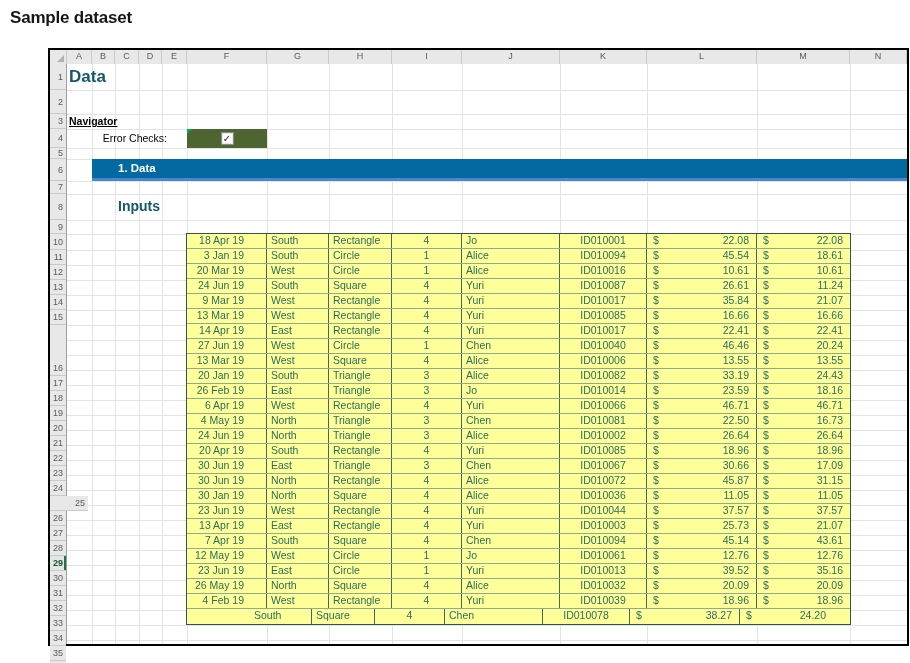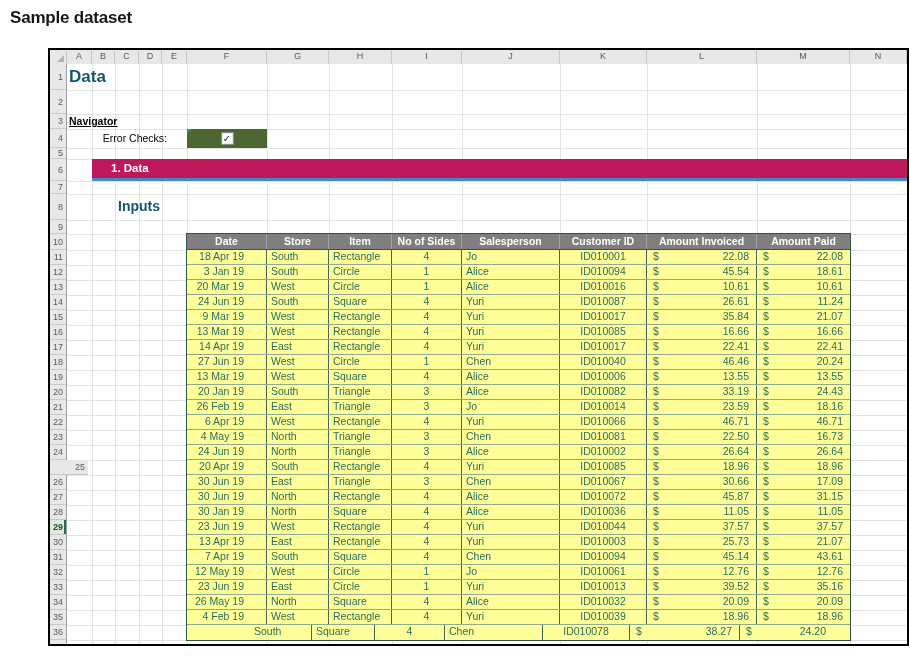--- a/index.html
+++ b/index.html
@@ -42,23 +42,23 @@
               color:#000; text-decoration:underline; }
   .t-errlbl { left:0; top:65px; width:100px; height:19px; line-height:18px; font-size:10.5px;
               color:#000; text-align:right; }
   .err-cell { left:120px; top:65px; width:80px; height:19px; background:#4d6530;
               display:flex; align-items:center; justify-content:center; }
   .err-tri  { position:absolute; left:0; top:0; width:0; height:0;
               border-top:5px solid #00b050; border-right:5px solid transparent; }
   .cbx      { width:13px; height:13px; background:#fff; border:1px solid #8a8a8a;
               box-shadow:0 0 0 1px #e8e8e8 inset; font-size:10px; line-height:11px;
               text-align:center; color:#1a1a1a; }
-  .banner   { left:25px; top:95px; width:815px; height:22px; background:#be185d;
+  .banner   { left:25px; top:95px; width:815px; height:22px; background:#0369a1;
               border-bottom:3px solid #4a86c8; color:#fff; font-size:11.5px; font-weight:bold;
-              line-height:19px; padding-left:19px; }
+              line-height:19px; padding-left:26px; }
   .t-inputs { left:51px; top:130px; height:26px; line-height:25px; font-size:14px;
               font-weight:bold; color:#16586a; }
 
   
   .dtable { position:absolute; left:119px; top:169px; width:665px; z-index:2;
             border:1px solid #30564a; }
   .dt-head { display:flex; height:16px; background:#7f7f7f; border-bottom:1px solid #30564a; }
   .dt-hcell { height:15px; color:#fff; font-size:10.5px; font-weight:bold; text-align:center;
               line-height:15px; border-right:1px solid #a3a3a3; overflow:hidden; }
   .dt-hcell:last-child { border-right:none; }
@@ -106,21 +106,21 @@
       <div class="row-head" style="height: 22px;">6</div>
       <div class="row-head" style="height: 13px;">7</div>
       <div class="row-head" style="height: 26px;">8</div>
       <div class="row-head" style="height: 14px;">9</div>
       <div class="row-head" style="height: 16px;">10</div>
       <div class="row-head" style="height: 15px;">11</div>
       <div class="row-head" style="height: 15px;">12</div>
       <div class="row-head" style="height: 15px;">13</div>
       <div class="row-head" style="height: 15px;">14</div>
       <div class="row-head" style="height: 15px;">15</div>
-      <div class="row-head" style="height: 15px;">16</div>
+      <div class="row-head" style="height: 15px; margin-top: 36px;">16</div>
       <div class="row-head" style="height: 15px;">17</div>
       <div class="row-head" style="height: 15px;">18</div>
       <div class="row-head" style="height: 15px;">19</div>
       <div class="row-head" style="height: 15px;">20</div>
       <div class="row-head" style="height: 15px;">21</div>
       <div class="row-head" style="height: 15px;">22</div>
       <div class="row-head" style="height: 15px;">23</div>
       <div class="row-head" style="height: 15px;">24</div>
       <div class="row-head" style="height: 15px; padding-left: 35px;">25</div>
       <div class="row-head" style="height: 15px;">26</div>
@@ -193,30 +193,20 @@
     <div class="ov t-nav">Navigator</div>
     <div class="ov t-errlbl">Error Checks:</div>
     <div class="ov err-cell">
       <div class="err-tri"></div>
       <span class="cbx">✓</span>
     </div>
     <div class="ov banner">1. Data</div>
     <div class="ov t-inputs">Inputs</div>
 
     <div class="dtable">
-      <div class="dt-head">
-          <div class="dt-hcell" style="width: 80px;">Date</div>
-          <div class="dt-hcell" style="width: 62px;">Store</div>
-          <div class="dt-hcell" style="width: 63px;">Item</div>
-          <div class="dt-hcell" style="width: 70px;">No of Sides</div>
-          <div class="dt-hcell" style="width: 98px;">Salesperson</div>
-          <div class="dt-hcell" style="width: 87px;">Customer ID</div>
-          <div class="dt-hcell" style="width: 110px;">Amount Invoiced</div>
-          <div class="dt-hcell" style="width: 93px;">Amount Paid</div>
-        </div>
       <div id="dt-body">
           <div class="dt-row">
             <div class="dt-cell c-date" style="width: 80px;">18 Apr 19</div>
             <div class="dt-cell c-left" style="width: 62px;">South</div>
             <div class="dt-cell c-left" style="width: 63px;">Rectangle</div>
             <div class="dt-cell c-center" style="width: 70px;">4</div>
             <div class="dt-cell c-left" style="width: 98px;">Jo</div>
             <div class="dt-cell c-center" style="width: 87px;">ID010001</div>
             <div class="dt-cell c-amt" style="width: 110px;">
               <span>$</span>

